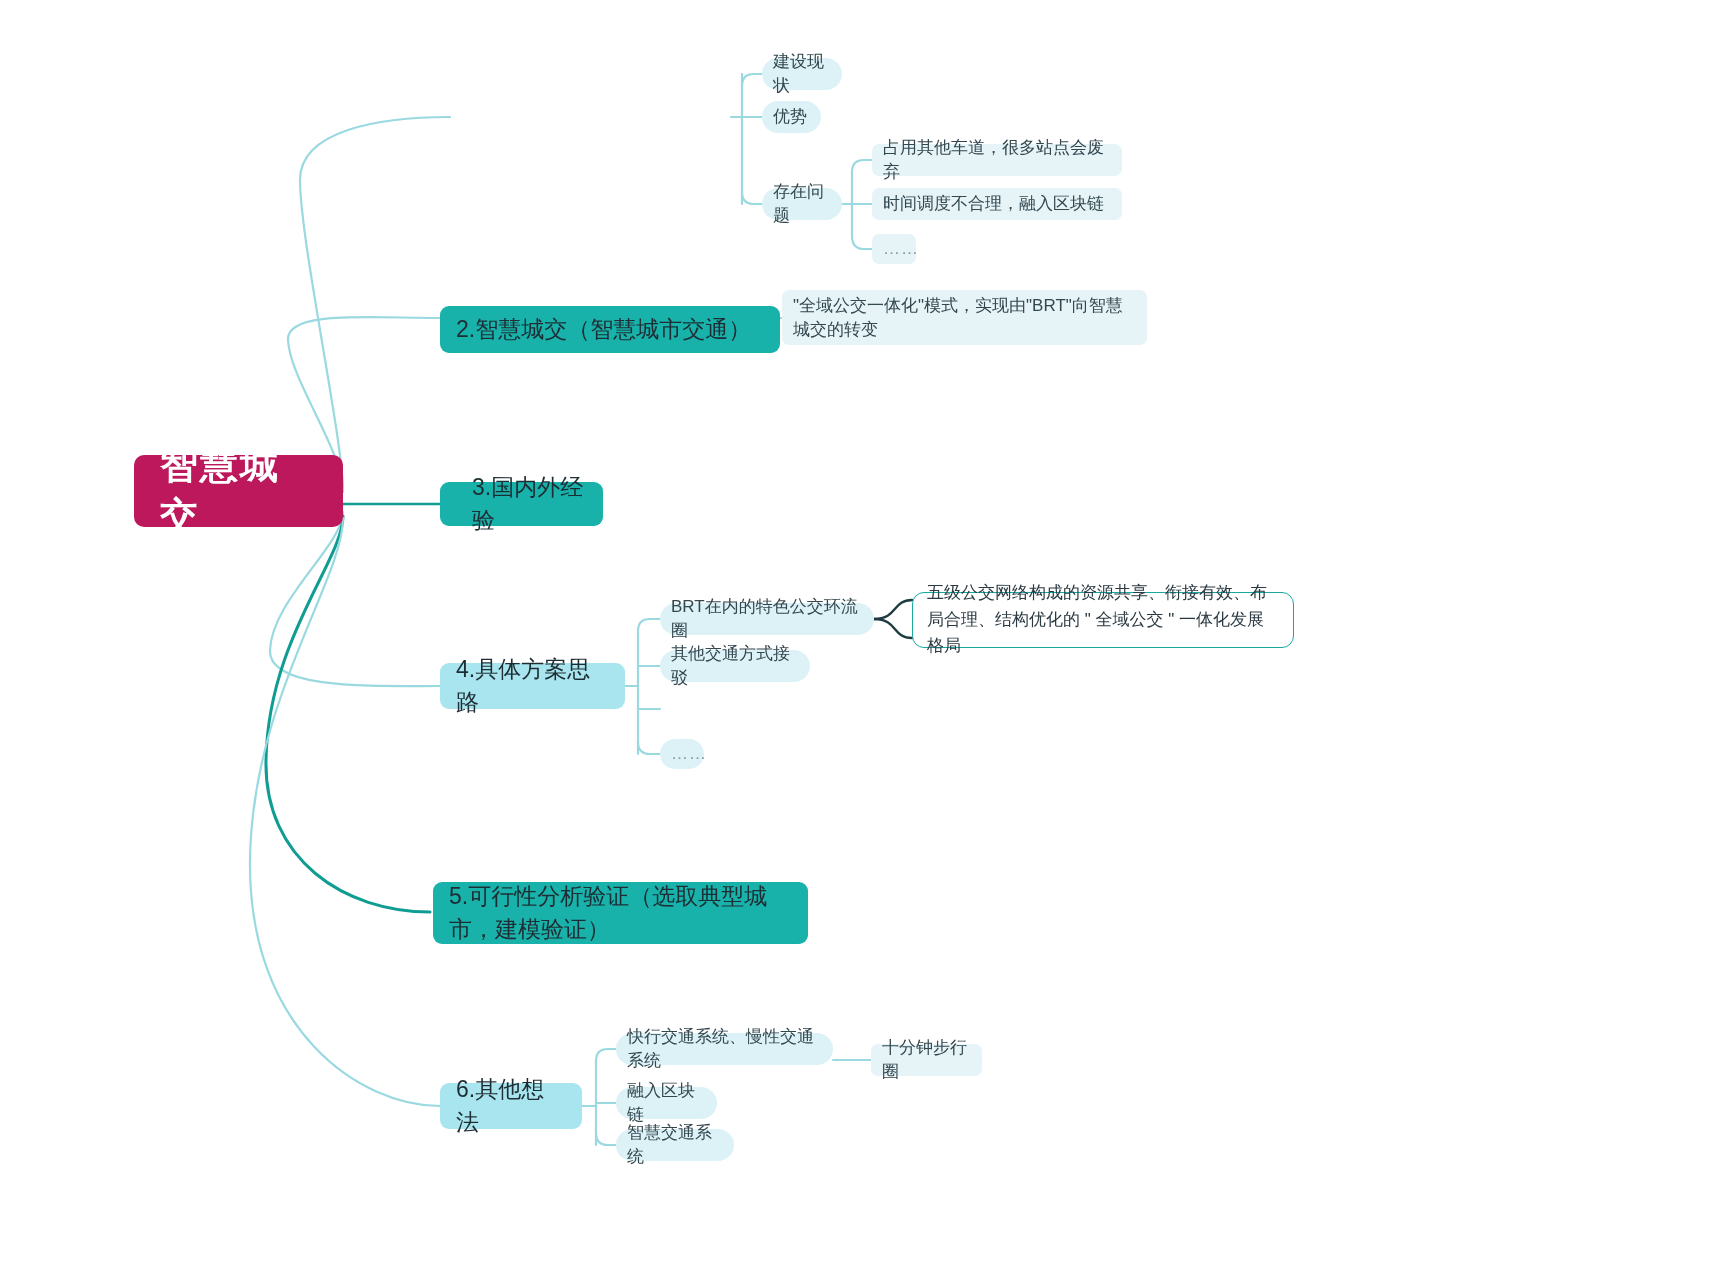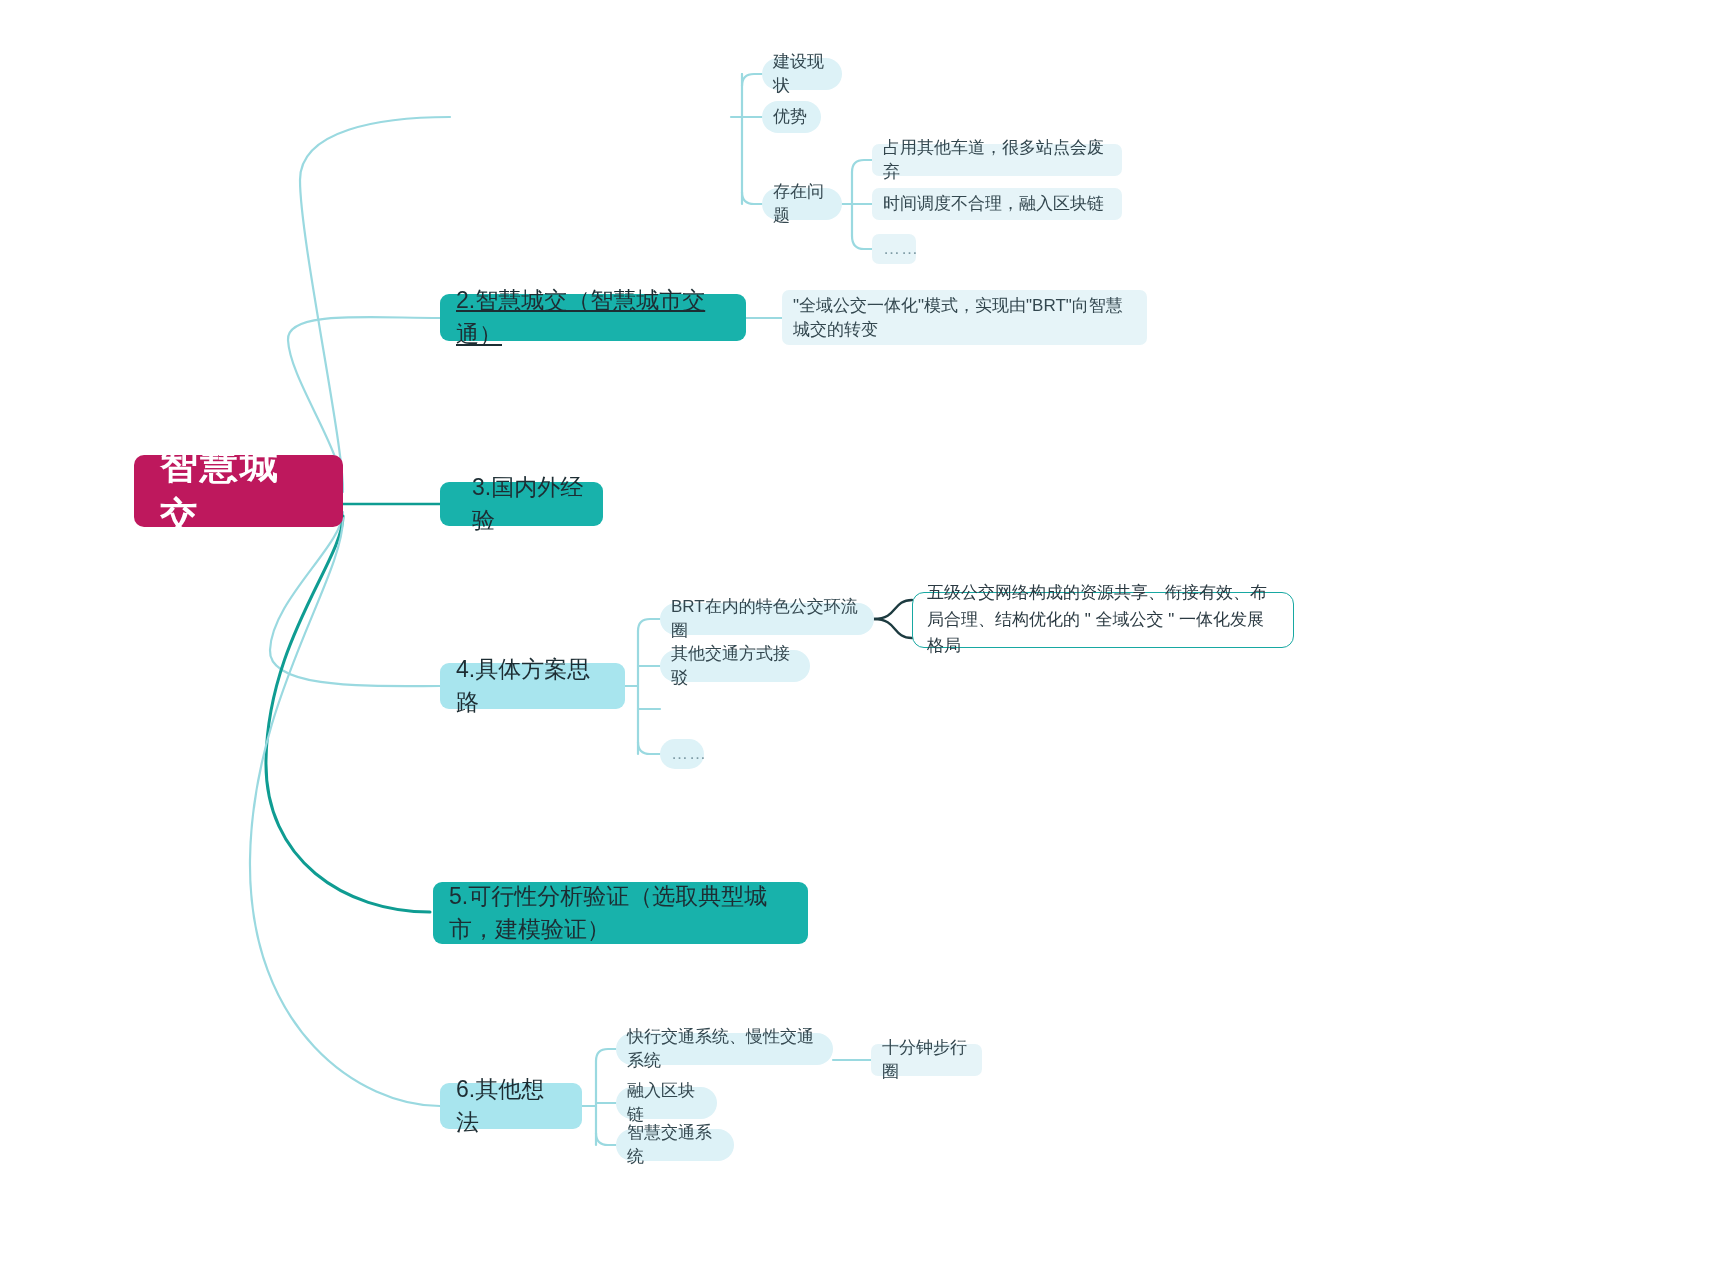--- a/index.html
+++ b/index.html
@@ -125,21 +125,21 @@
   </div>
 
   <div class="node l3" style="left:872px;top:188px;width:250px;height:32px;">
     <span>时间调度不合理，融入区块链</span>
   </div>
 
   <div class="node l3 dots" style="left:872px;top:234px;width:44px;height:30px;">
     <span>……</span>
   </div>
 
-  <div class="node l1-teal" style="left:440px;top:294px;width:306px;height:47px;text-decoration:underline;">
+  <div class="node l1-teal" style="left:440px;top:306px;width:340px;height:47px;">
     <span>2.智慧城交（智慧城市交通）</span>
   </div>
 
   <div class="node l3" style="left:782px;top:290px;width:365px;height:55px;">
     <span>"全域公交一体化"模式，实现由"BRT"向智慧城交的转变</span>
   </div>
 
   <div class="node l1-teal" style="left:440px;top:482px;width:163px;height:44px;padding-left:32px;">
     <span>3.国内外经验</span>
   </div>

